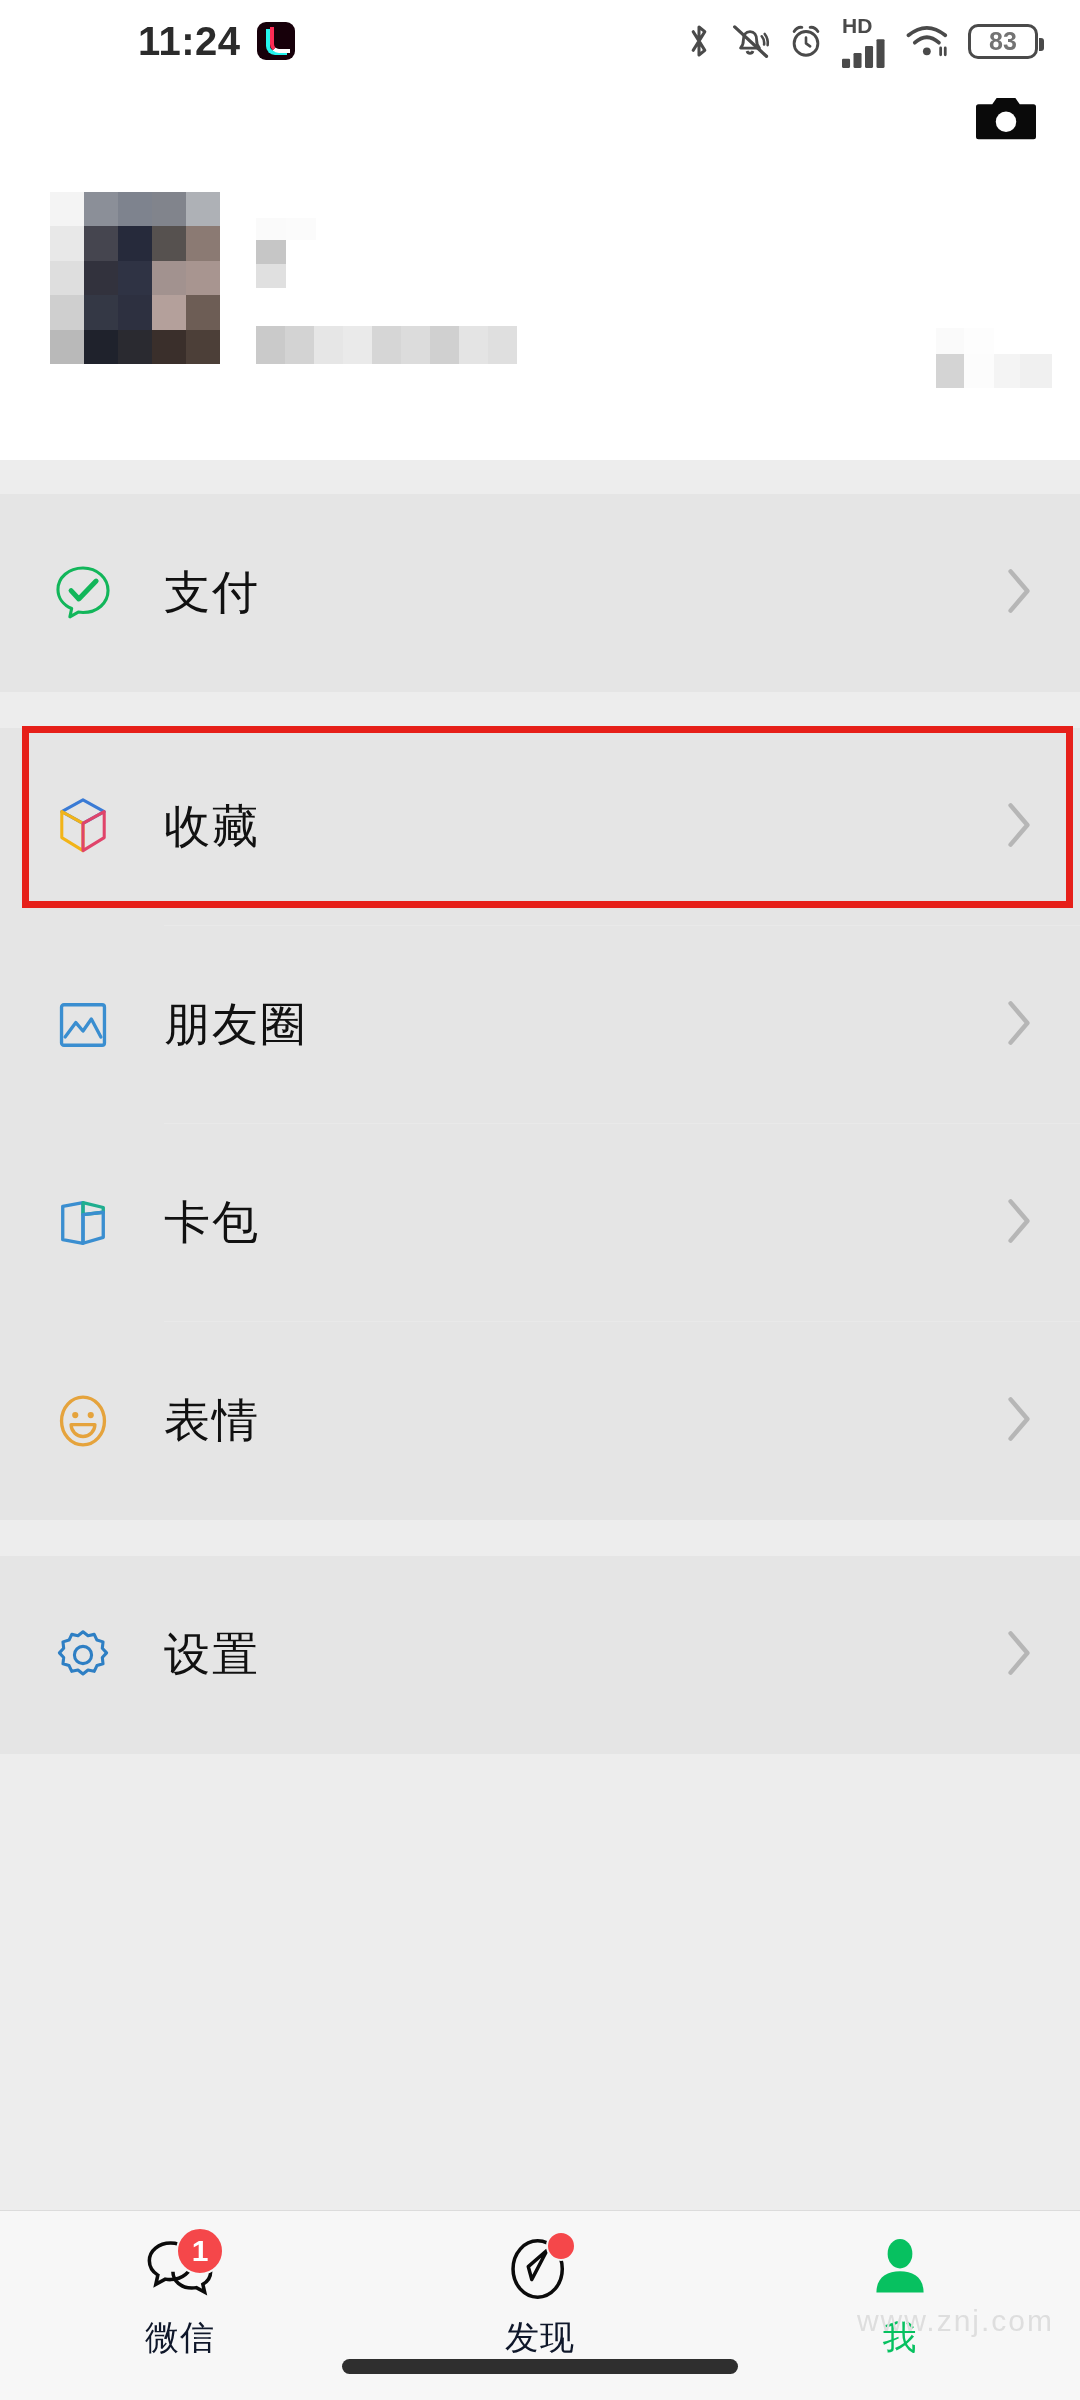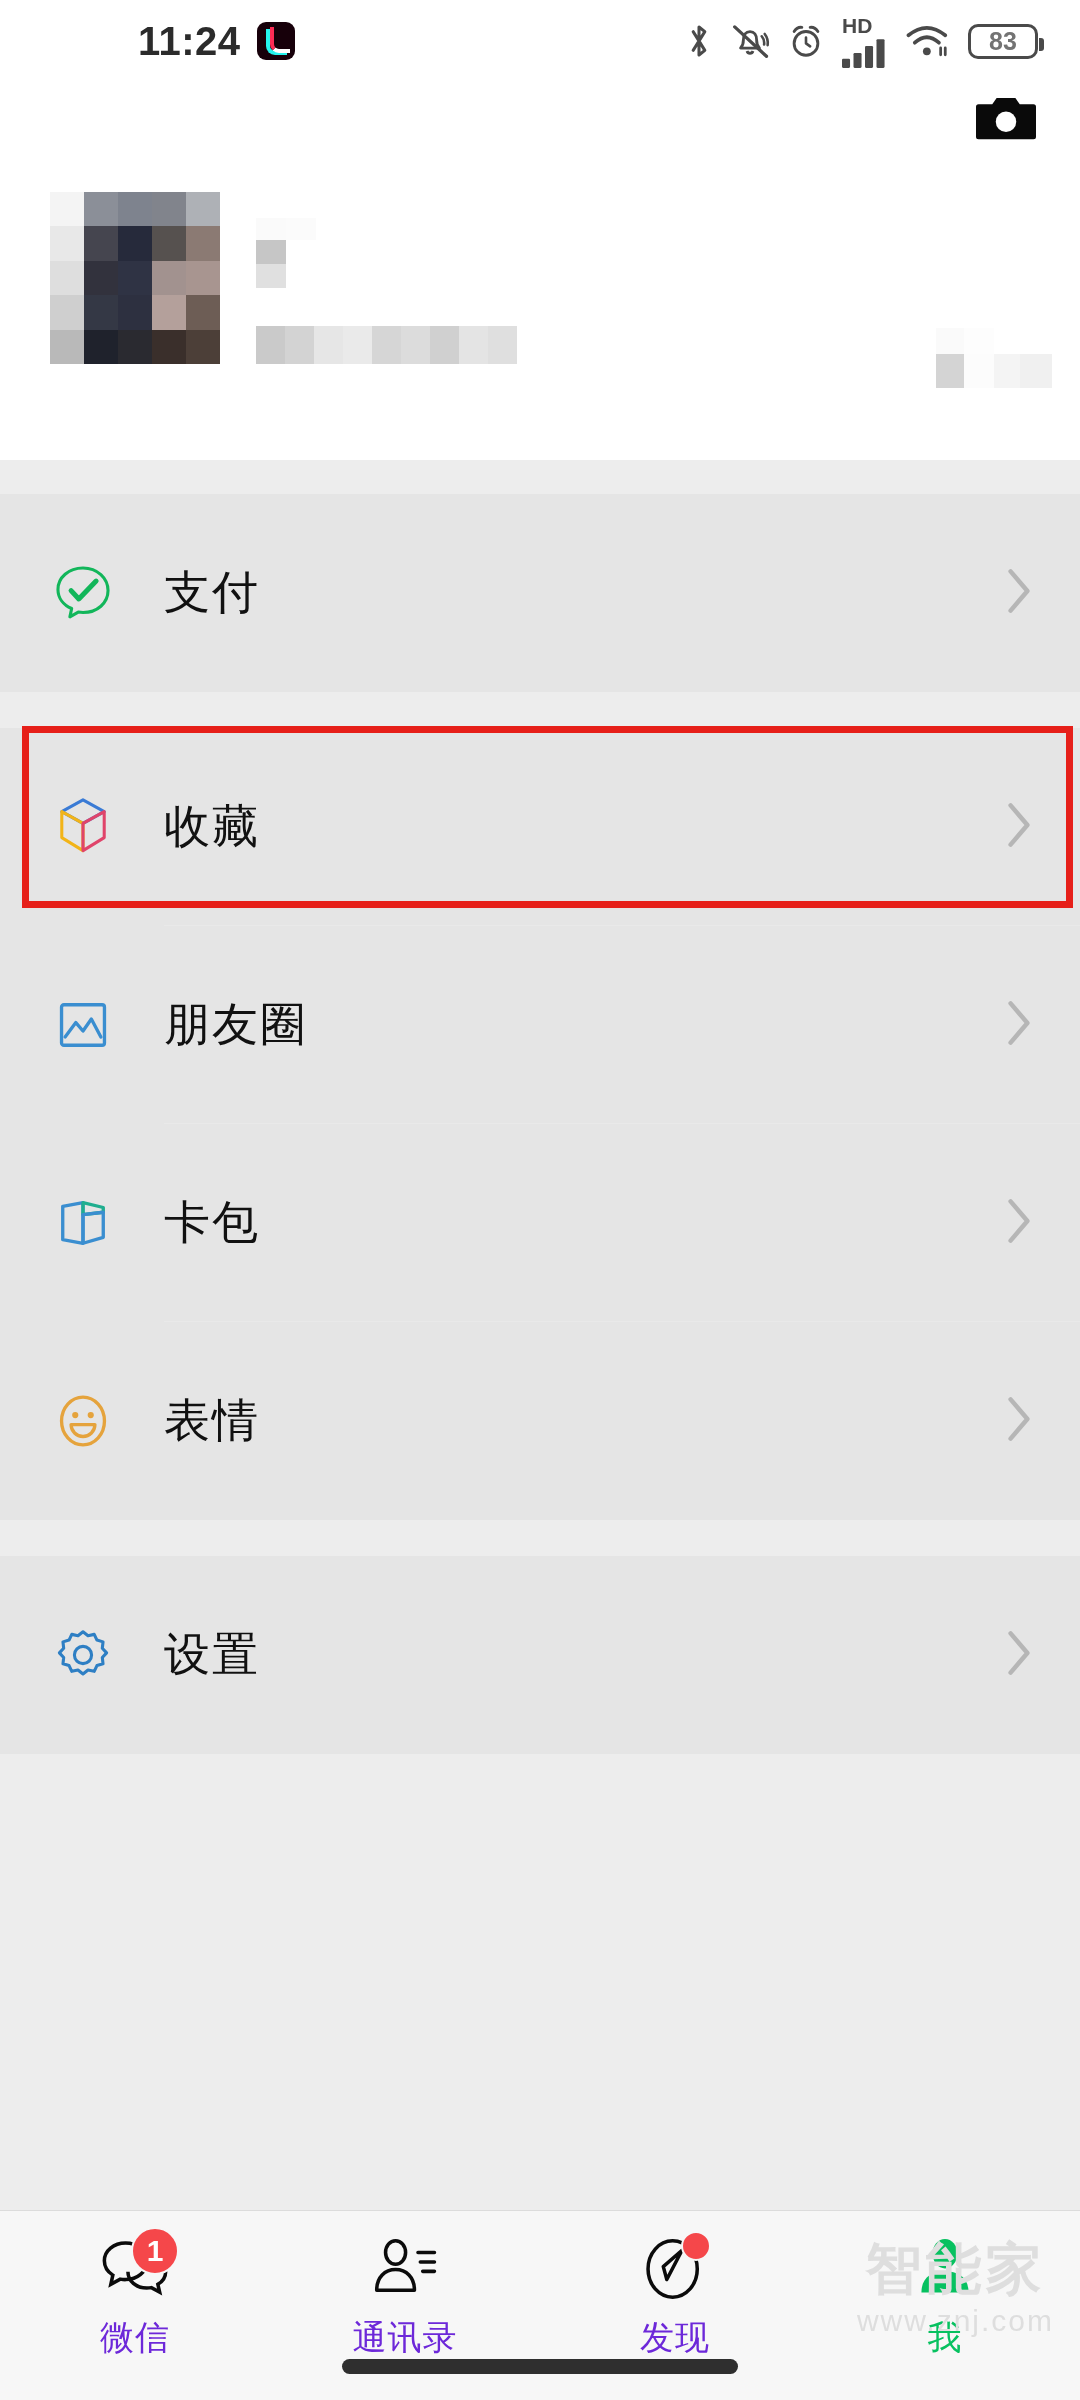--- a/index.html
+++ b/index.html
@@ -126,21 +126,21 @@
   .tabbar{
     position:absolute; left:0; bottom:0; width:1080px; height:190px;
     background:#f7f7f7; border-top:1.5px solid #dcdcdc;
     display:flex; align-items:flex-start; padding-top:22px;
   }
   .tab{
     flex:1; display:flex; flex-direction:column; align-items:center; gap:10px;
     position:relative;
   }
   .tab-ico{ width:76px;height:72px; position:relative; display:flex;align-items:center;justify-content:center;}
-  .tab-label{ font-size:34px; color:#6d28d9; letter-spacing:1px;}
+  .tab-label{ font-size:34px; color:#0f172a; letter-spacing:1px;}
   .tab-label.active{ color:#07c160; }
   .badge{
     position:absolute; right:-6px; top:-6px;
     min-width:48px;height:48px;border-radius:24px;background:#f5474a;
     color:#fff;font-size:30px;font-weight:600;
     display:flex;align-items:center;justify-content:center;
     border:2px solid #f7f7f7;
   }
   .dot{
     position:absolute; right:2px; top:-2px;
@@ -409,47 +409,36 @@
       <svg width="34" height="56" viewBox="0 0 24 40">
           <path d="M6 6 L18 20 L6 34" fill="none" stroke="#b6b6b6" stroke-width="3.2" stroke-linecap="round" stroke-linejoin="round"></path>
         </svg>
     </span>
   </div>
 </div>
 
 <div class="annot"></div>
 
 <div class="watermark">
-  <div class="wm-cn">智能家</div>
   <div class="wm-url">www.znj.com</div>
 </div>
 
 <div class="tabbar">
 
   <div class="tab">
     <span class="tab-ico">
       <svg width="72" height="66" viewBox="0 0 60 56">
         <path d="M22 6 C12 6 4 12.5 4 21 c0 5 2.8 9.4 7.2 12.2 L9.5 41 l8-4.4 A24 24 0 0 0 22 37 c10 0 18-6.6 18-15.1 C40 12.5 32 6 22 6z" fill="none" stroke="#0b0b0b" stroke-width="3"></path>
         <path d="M40 17 c9 0 16 6 16 13.3 0 4.4-2.6 8.3-6.6 10.7 l1.5 6.6 -7-3.8 a21 21 0 0 1 -3.9.4 c-9 0-16-6-16-13.9" fill="none" stroke="#0b0b0b" stroke-width="3"></path>
       </svg>
       <span class="badge">1</span>
     </span>
     <span class="tab-label">微信</span>
   </div>
 
-  <div class="tab">
-    <span class="tab-ico">
-      <svg width="72" height="66" viewBox="0 0 60 56">
-        <ellipse cx="22" cy="14" rx="8.5" ry="10" fill="none" stroke="#0b0b0b" stroke-width="3"></ellipse>
-        <path d="M6 46 C6 35 13 28.5 22 28.5 S38 35 38 46 Z" fill="none" stroke="#0b0b0b" stroke-width="3" stroke-linejoin="round"></path>
-        <path d="M41 14 h14 M43 22 h12 M45 30 h10" stroke="#0b0b0b" stroke-width="3" stroke-linecap="round"></path>
-      </svg>
-    </span>
-    <span class="tab-label">通讯录</span>
-  </div>
 
   <div class="tab">
     <span class="tab-ico">
       <svg width="72" height="68" viewBox="0 0 60 58">
         <ellipse cx="28" cy="29" rx="21" ry="24" fill="none" stroke="#0b0b0b" stroke-width="3"></ellipse>
         <path d="M36 13 L23 38 L20 27 Z" fill="none" stroke="#0b0b0b" stroke-width="3" stroke-linejoin="round"></path>
       </svg>
       <span class="dot"></span>
     </span>
     <span class="tab-label">发现</span>

